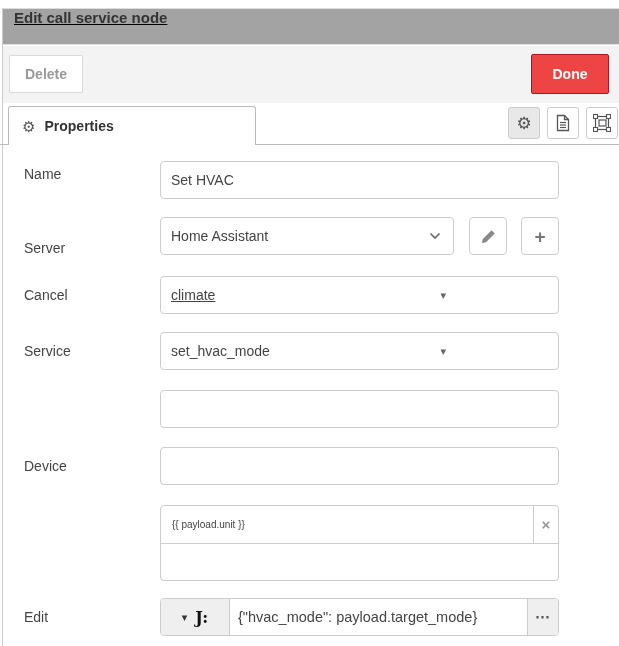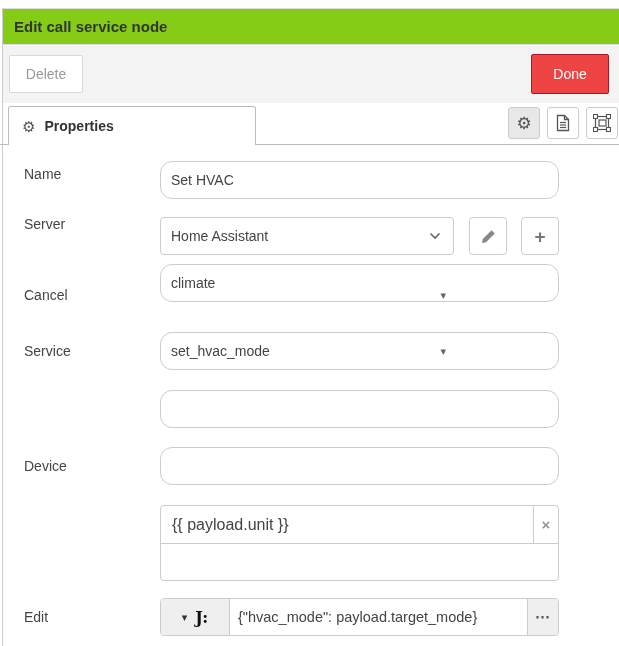--- a/index.html
+++ b/index.html
@@ -6,31 +6,32 @@
   html,body { background:#fff; }
   .page {
     position:relative; width:619px; height:646px; background:#fff;
     font-family:"Liberation Sans", sans-serif; overflow:hidden;
   }
   .abs { position:absolute; }
 
   
   .tray-left-border { left:2px; top:8px; width:1px; height:638px; background:#ccc; }
   .header {
-    left:3px; top:8px; width:616px; height:37px; background:#84cc16;
+    left:3px; top:8px; width:616px; height:37px; background:#a3a3a3;
     border-top:1px solid #ddd; border-bottom:1px solid #ddd;
-    display:flex; align-items:center; padding-left:11px;
+    display:flex; align-items:flex-start; padding-left:11px;text-decoration:underline;
   }
   .header-title { font-size:15px; font-weight:bold; color:#333; }
   .button-row { left:3px; top:46px; width:616px; height:57px; background:#f3f3f3; }
 
   .btn {
     position:absolute; display:flex; align-items:center; justify-content:center;
     font-size:14px; border-radius:2px; cursor:pointer;
     font-family:"Liberation Sans", sans-serif;
+    font-weight:bold;
   }
   .btn-secondary { background:#fff; border:1px solid #d9d9d9; color:#999; }
   .btn-delete { left:9px;  top:55px; width:74px; height:38px; }
   .btn-cancel { left:419px; top:55px; width:93px; height:38px; }
   .btn-done {
     left:531px; top:54px; width:78px; height:40px;
     background:#ef4444; border:1px solid #AD1625; color:#fff;
   }
 
   
@@ -53,21 +54,21 @@
   .tool-btn.selected { background:#e8e8e8; }
   .tool-gear-glyph { font-size:17px; color:#555; line-height:1; }
 
   
   .row-label {
     position:absolute; left:24px; width:125px; font-size:14px; color:#444;
     display:flex; align-items:center;
   }
   .text-input {
     position:absolute; left:160px; width:399px; height:38px;
-    border:1px solid #ccc; border-radius:12px; padding:0 10px;
+    border:1px solid #ccc; border-radius:4px; padding:0 10px;
     font-size:14px; color:#444; background:#fff; outline:none;
     font-family:"Liberation Sans", sans-serif;
   }
   .select-box {
     position:absolute; left:160px; width:294px; height:38px;
     border:1px solid #ccc; border-radius:4px; background:#fff;
     display:flex; align-items:center; justify-content:space-between;
     padding:0 12px 0 10px; font-size:14px; color:#444; cursor:pointer;
   }
   .mini-btn {
@@ -82,21 +83,21 @@
   }
 
   
   .entity-box {
     position:absolute; left:160px; top:505px; width:399px; height:76px;
     border:1px solid #ccc; border-radius:4px; background:#fff; overflow:hidden;
   }
   .entity-row1 { display:flex; height:38px; border-bottom:1px solid #ccc; }
   .entity-row1-text {
     flex:1; display:flex; align-items:center; padding-left:11px;
-    font-size:16px; color:#444;
+    font-size:10px; color:#444;
   }
   .entity-remove {
     width:25px; border-left:1px solid #ccc; display:flex; align-items:center;
     justify-content:center; color:#999; font-weight:bold; font-size:15px; cursor:pointer;
   }
   .entity-row2 { height:37px; display:flex; align-items:center; padding-left:11px; font-size:14px; color:#444; }
 
   
   .typed-input {
     position:absolute; left:160px; top:598px; width:399px; height:38px;
@@ -169,42 +170,42 @@
         <rect x="13.5" y="0.5" width="4" height="4" fill="#fff" stroke="#555" stroke-width="1.1"></rect>
         <rect x="0.5" y="13.5" width="4" height="4" fill="#fff" stroke="#555" stroke-width="1.1"></rect>
         <rect x="13.5" y="13.5" width="4" height="4" fill="#fff" stroke="#555" stroke-width="1.1"></rect>
       </svg>
     </span>
   </button>
 
   <div class="row-label" style="top:155px; height:38px;">Name</div>
   <input class="text-input" style="top: 161px;" type="text" value="Set HVAC">
 
-  <div class="row-label" style="top:205px; height:38px;">Server</div>
+  <div class="row-label" style="top:229px; height:38px;">Server</div>
   <div class="select-box" style="top:217px;">
     <span>Home Assistant</span>
     <span>
       <svg width="12" height="8" viewBox="0 0 12 8">
           <polyline points="1.5,1.5 6,6 10.5,1.5" fill="none" stroke="#666" stroke-width="1.6"></polyline>
         </svg>
     </span>
   </div>
   <button class="mini-btn" style="left:469px; top:217px;">
     <span>
       <svg width="15" height="15" viewBox="0 0 15 15">
         <path d="M10.6 1.2 l3.2 3.2 L5 13.2 l-4 .8 .8-4 z" fill="#888"></path>
       </svg>
     </span>
   </button>
   <button class="mini-btn" style="left:521px; top:217px;">
     <span class="plus-glyph">+</span>
   </button>
 
   <div class="row-label" style="top:276px; height:38px;">Cancel</div>
-  <input class="text-input" style="top: 264px;" type="text" value="climate">
+  <input class="text-input" style="top: 276px; text-decoration: underline;" type="text" value="climate">
   <span class="combo-caret" style="top:290px;">▾</span>
 
   <div class="row-label" style="top:332px; height:38px;">Service</div>
   <input class="text-input" style="top: 332px;" type="text" value="set_hvac_mode">
   <span class="combo-caret" style="top:346px;">▾</span>
 
   <input class="text-input" style="top: 390px;" type="text" value="">
 
   <div class="row-label" style="top:447px; height:38px;">Device</div>
   <input class="text-input" style="top: 447px;" type="text" value="">

